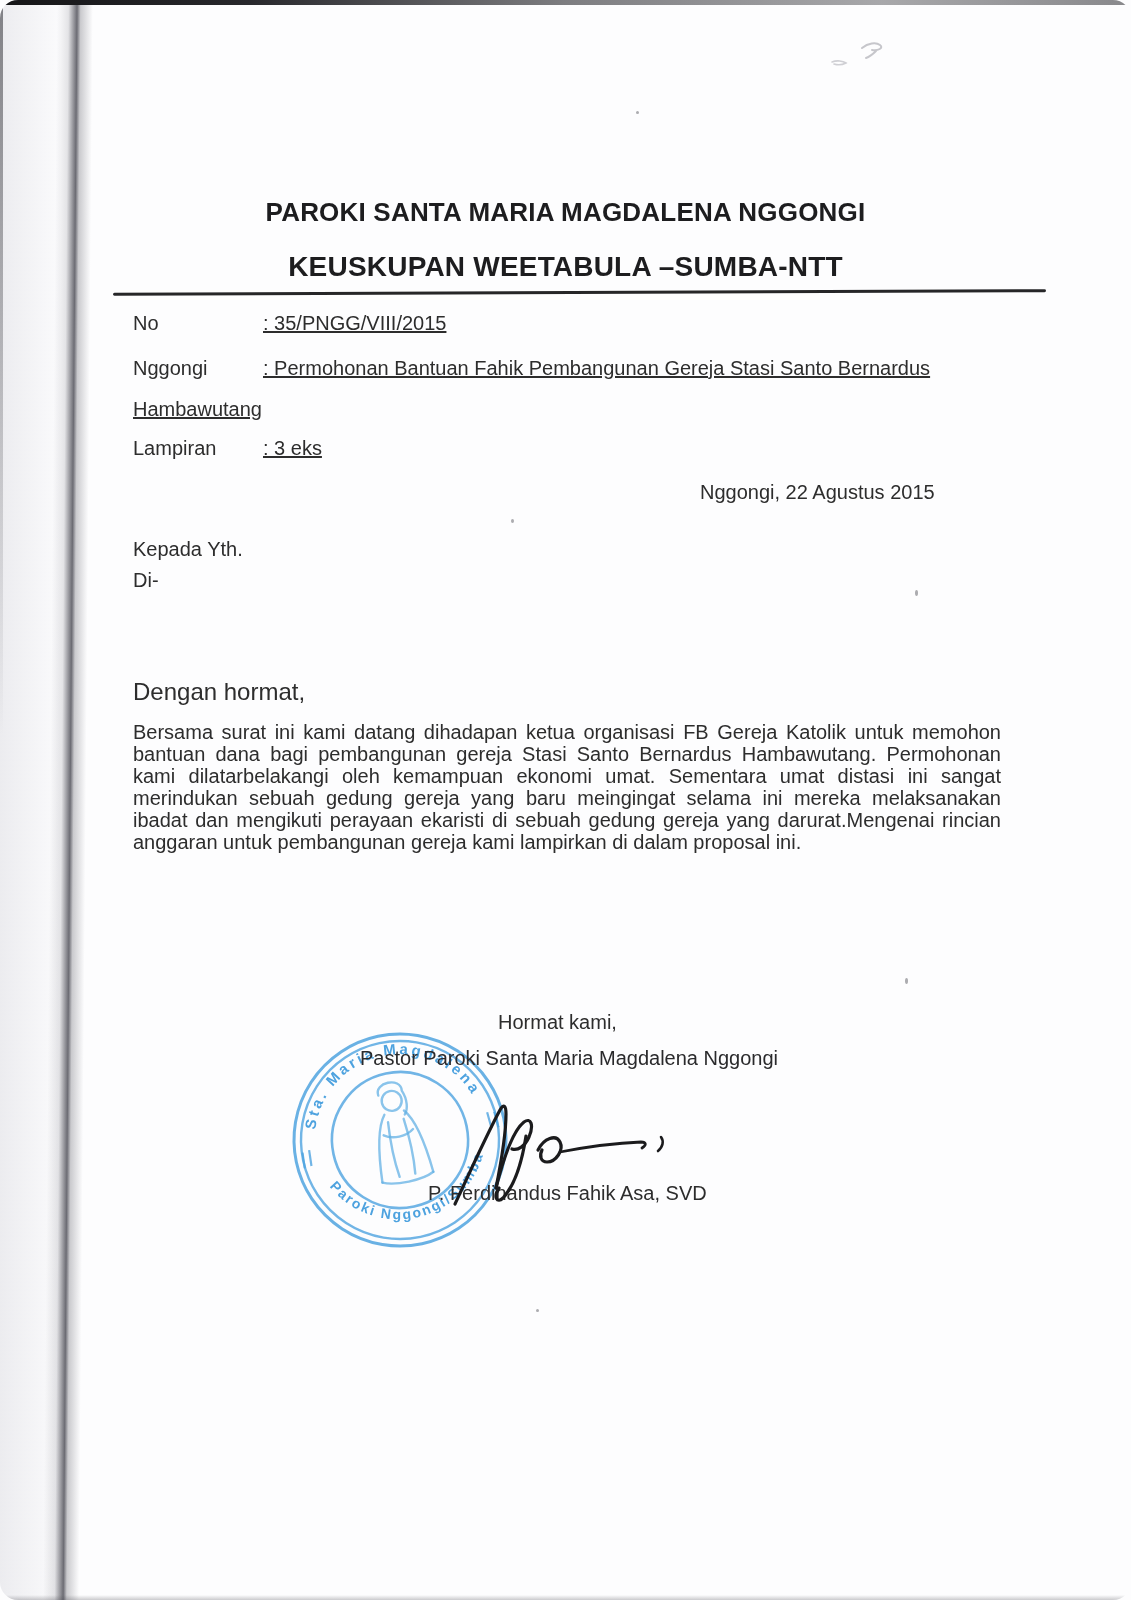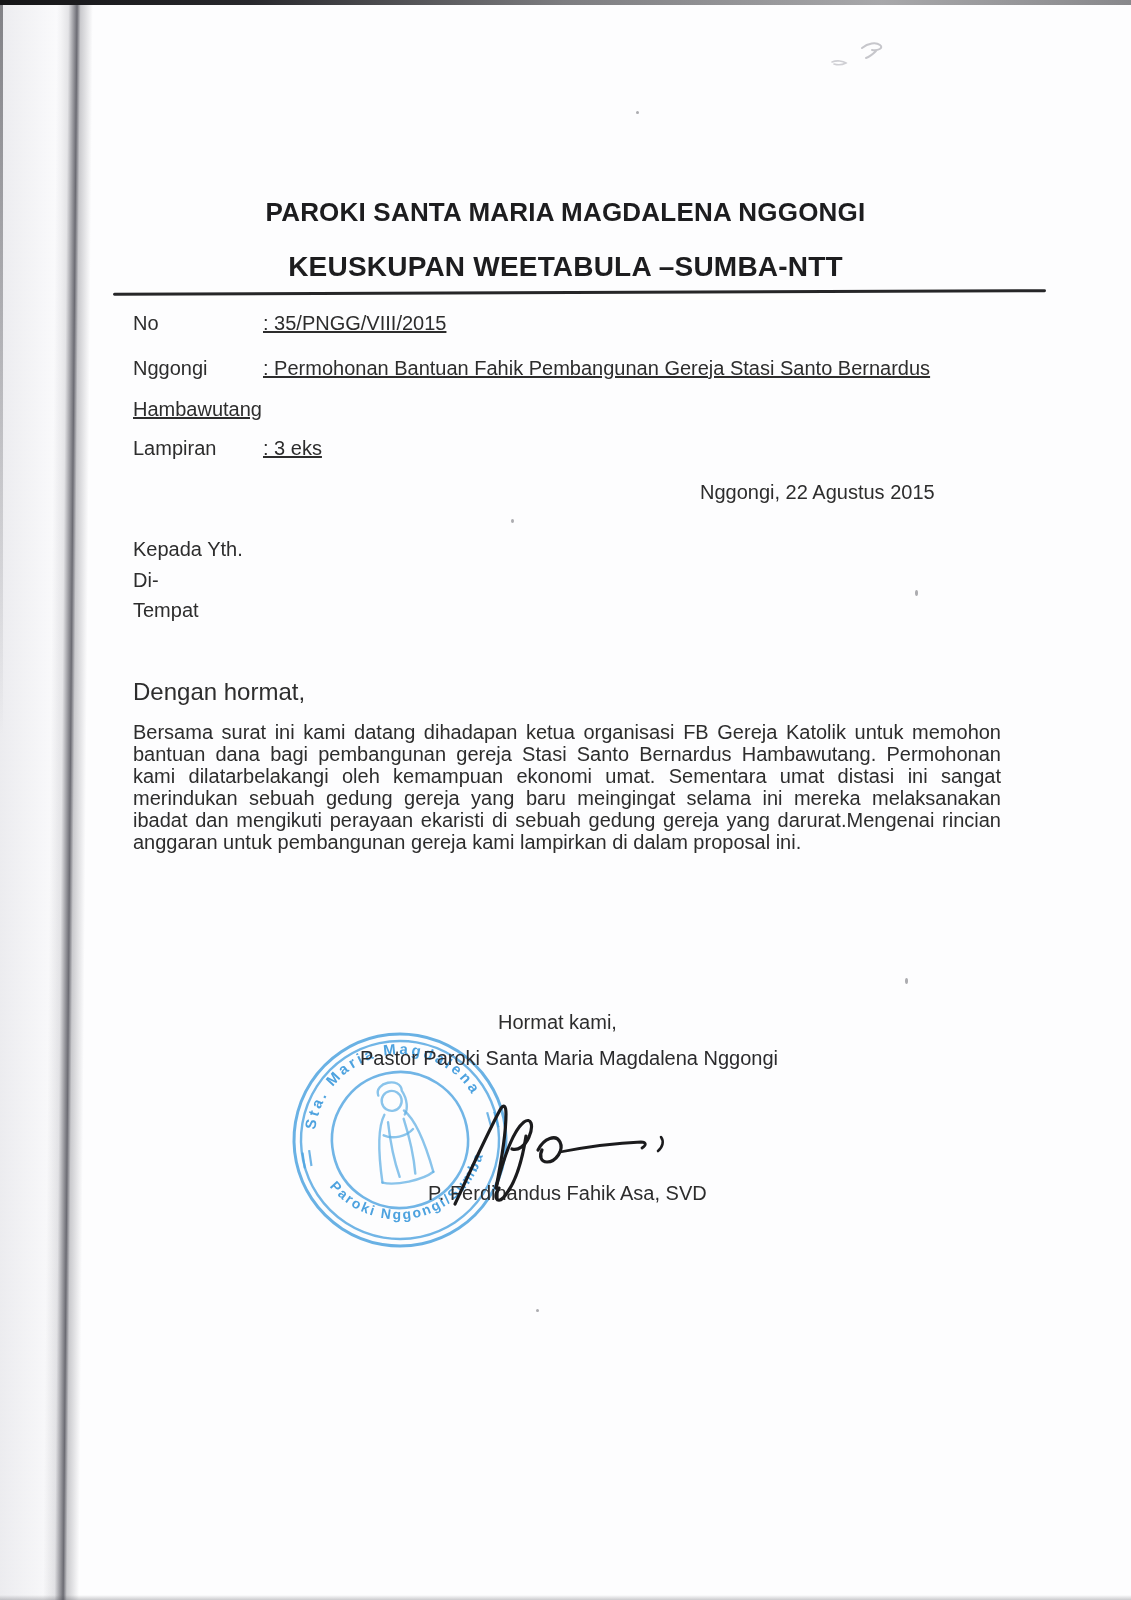--- a/index.html
+++ b/index.html
@@ -1,19 +1,19 @@
 <!DOCTYPE html>
 <html><head>
 <meta charset="utf-8">
 <style>
   * { margin:0; padding:0; box-sizing:border-box; }
   html,body { width:1131px; height:1600px; }
   body { font-family:"Liberation Sans", sans-serif; background:#fdfdfe; }
 
-  .page { position:absolute; inset:0; overflow:hidden; background:#fdfdfe; color:#2d2d2d; }
+  .page { position:absolute; inset:0; overflow:hidden; background:#fdfdfe; color:#2d2d2d;border-radius:18px; }
 
   
   .top-edge { position:absolute; left:0; top:0; width:100%; height:5px; z-index:5;
     background:linear-gradient(to right,#151517 0%,#28282c 22%,rgba(40,40,45,.6) 50%,rgba(40,40,45,.4) 78%,rgba(40,40,45,.55) 100%); }
   .left-strip { position:absolute; left:0; top:0; width:60px; height:100%; z-index:0;
     background:linear-gradient(to right, rgba(196,196,205,.30), rgba(235,235,240,.12)); }
   .edge-sliver { position:absolute; left:0; top:0; width:3px; height:46%; z-index:4;
     background:linear-gradient(to bottom, rgba(40,40,46,.55), rgba(40,40,46,0)); }
   .scan-band { position:absolute; left:57px; top:-4px; width:36px; height:1610px; z-index:1;
     transform:rotate(0.5deg); transform-origin:50% 0;
@@ -88,21 +88,20 @@
   <div class="meta-row row-hamba">Hambawutang</div>
   <div class="meta-row row-lampiran">
     <span class="meta-label">Lampiran</span><span>: 3 eks</span>
   </div>
 
   <div class="date-line">Nggongi, 22 Agustus 2015</div>
 
   <div class="recipient">
     <div>Kepada Yth.</div>
     <div>Di-</div>
-    <div>Tempat</div>
   </div>
 
   <div class="salutation">Dengan hormat,</div>
   <div class="para1">Bersama surat ini kami datang dihadapan ketua organisasi FB Gereja Katolik untuk memohon bantuan dana bagi pembangunan gereja Stasi Santo Bernardus Hambawutang. Permohonan kami dilatarbelakangi oleh kemampuan ekonomi umat. Sementara umat distasi ini sangat merindukan sebuah gedung gereja yang baru meingingat selama ini mereka melaksanakan ibadat dan mengikuti perayaan ekaristi di sebuah gedung gereja yang darurat.Mengenai  rincian anggaran untuk pembangunan gereja kami lampirkan di dalam proposal ini.</div>
 
   <div class="hormat">Hormat kami,</div>
   <div class="pastor">Pastor Paroki Santa Maria Magdalena Nggongi</div>
   <div class="signer">P. Ferdinandus Fahik Asa, SVD</div>
 
   <svg class="stamp" viewBox="0 0 224 224">

